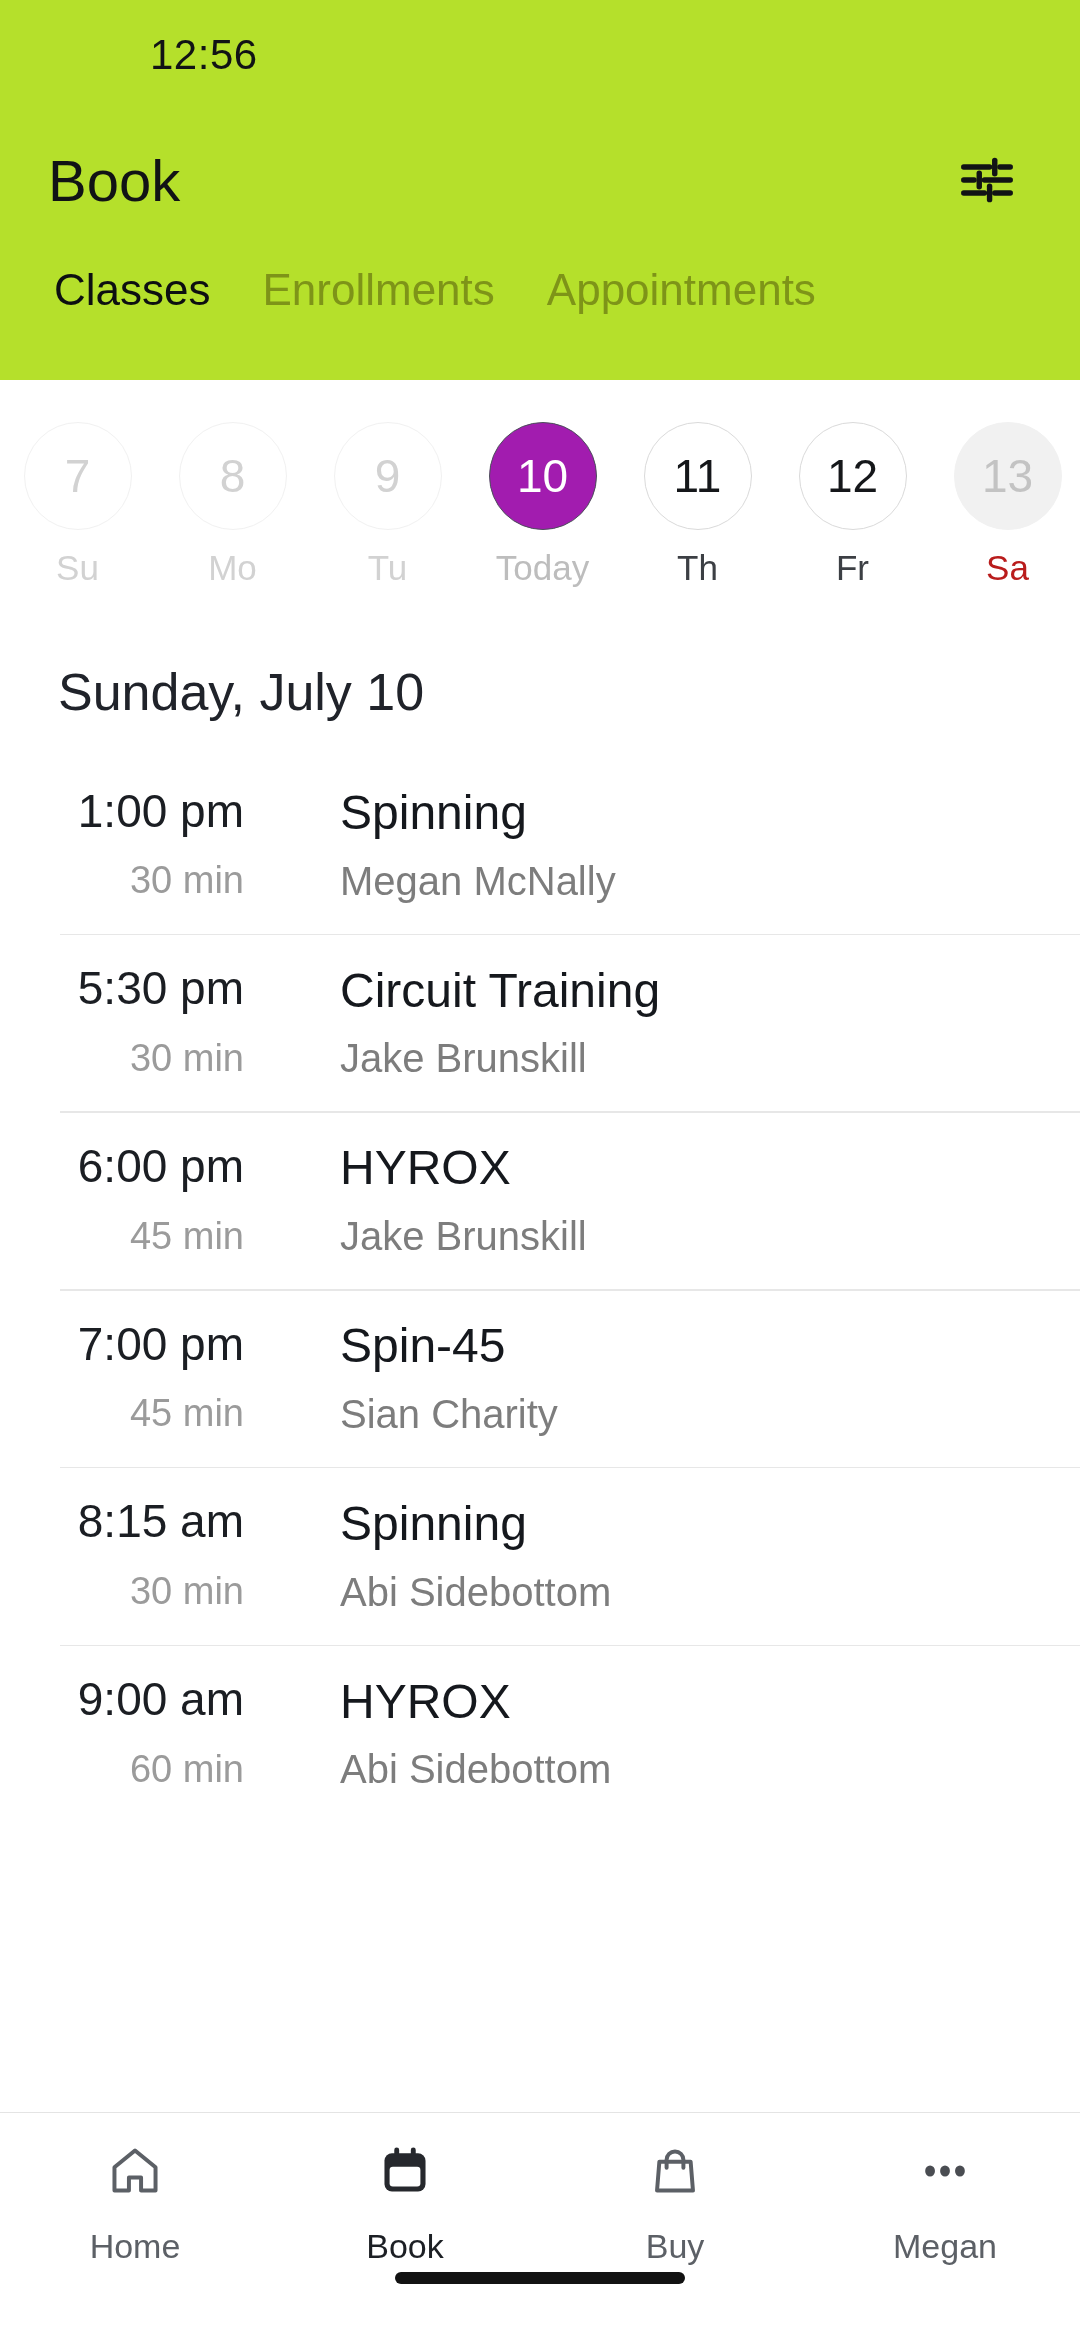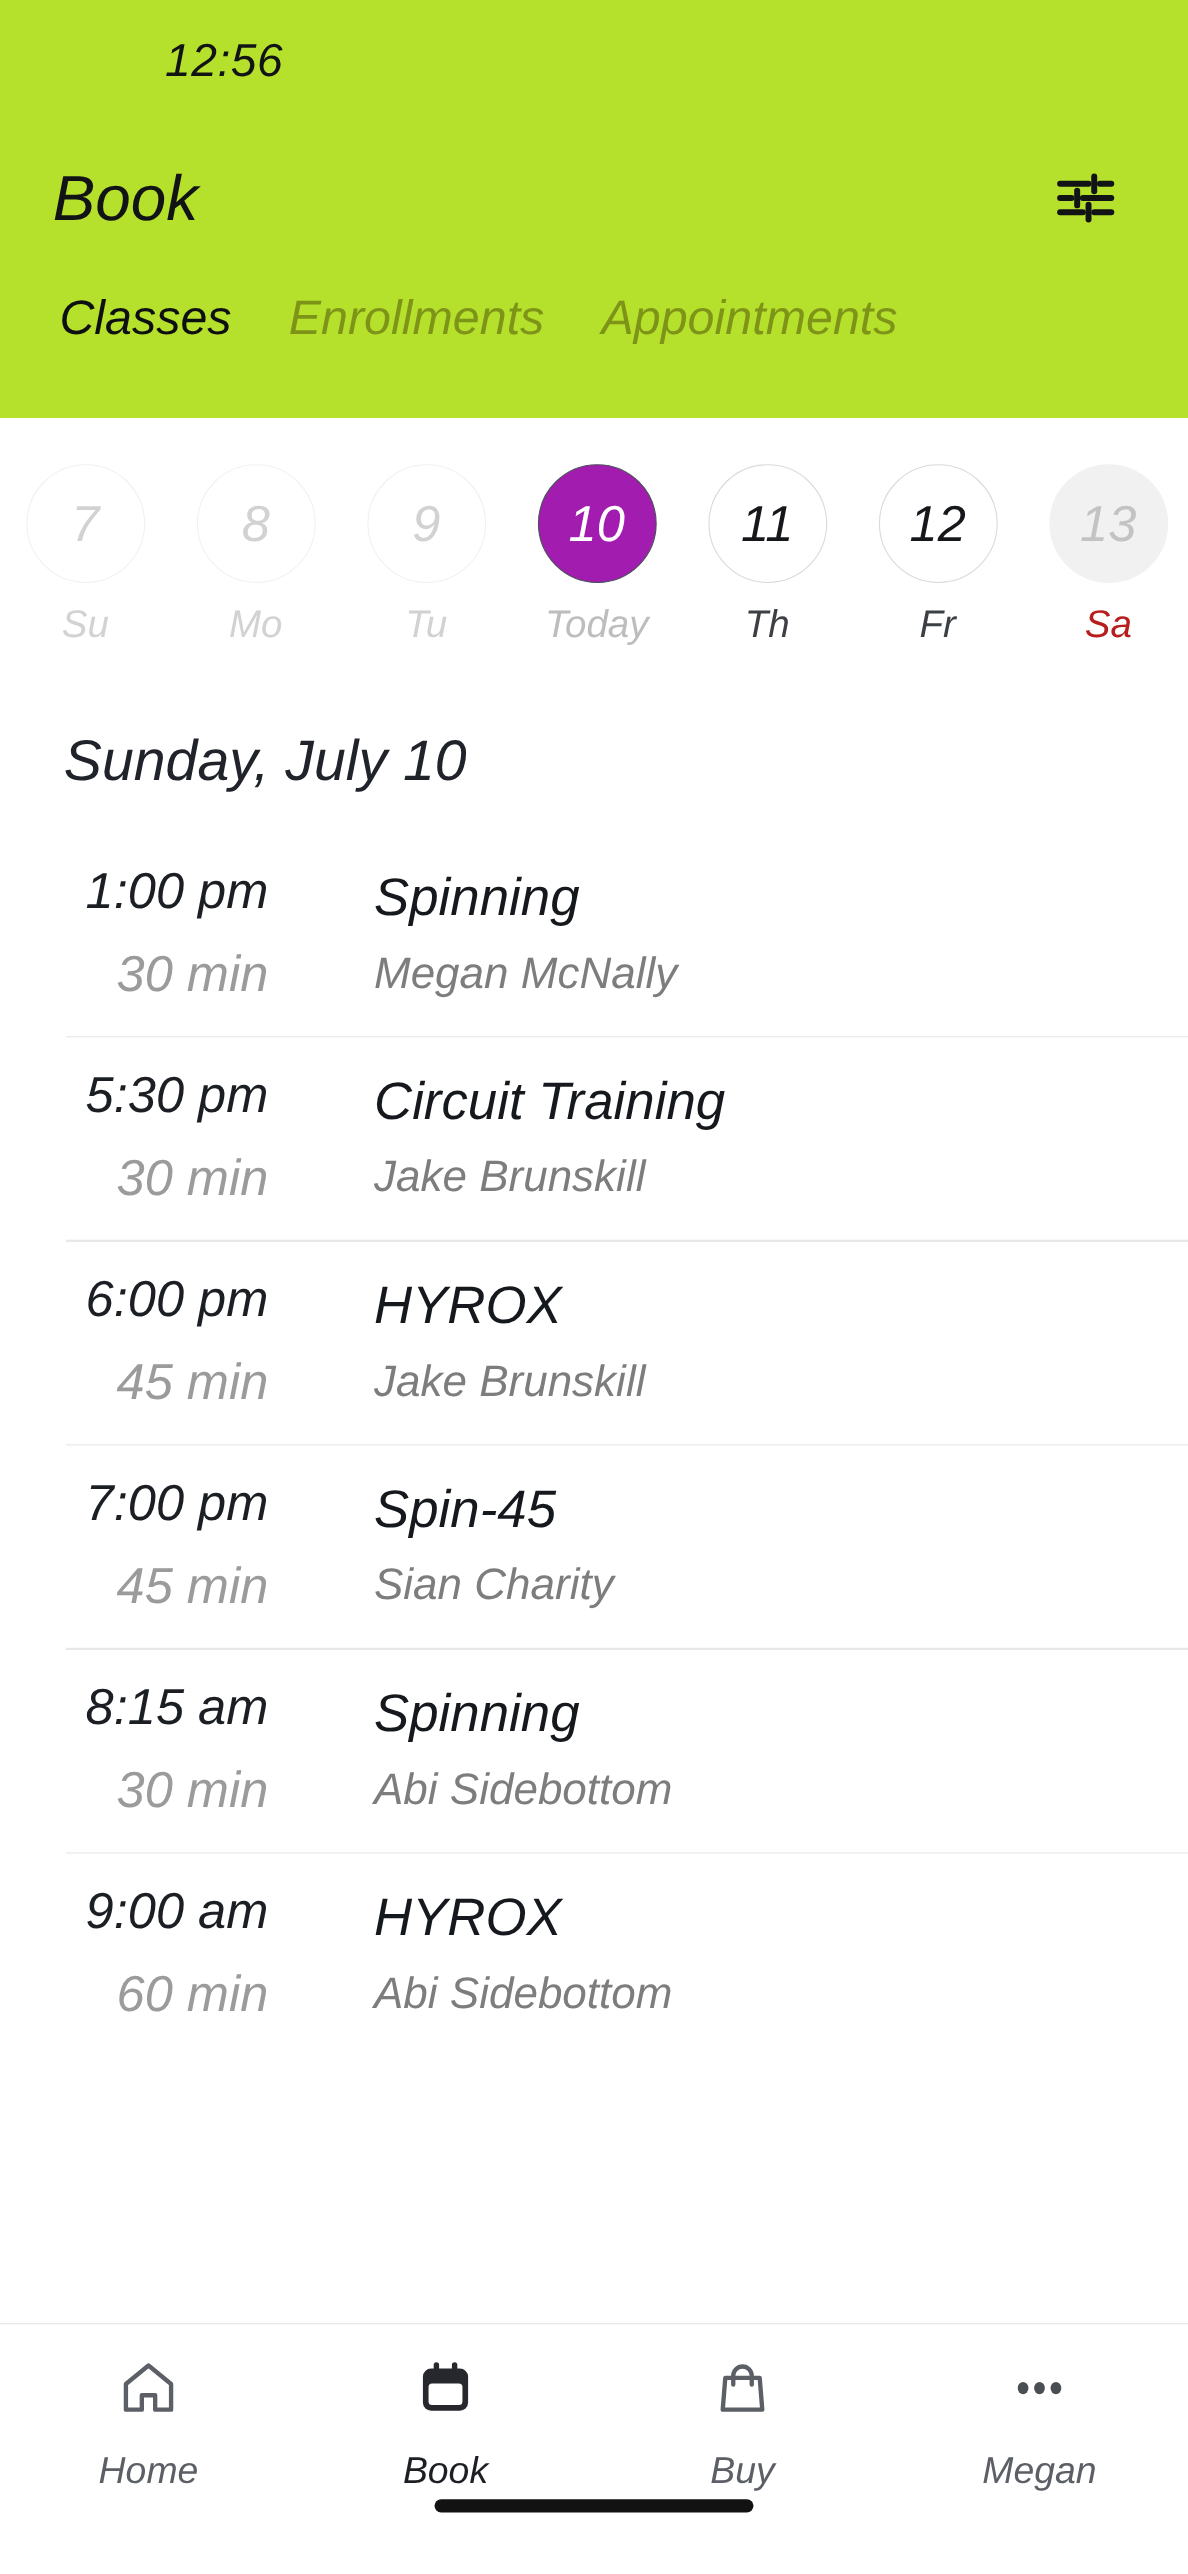--- a/index.html
+++ b/index.html
@@ -7,21 +7,20 @@
     width:1080px; height:2340px;
     font-family:"Liberation Sans", sans-serif;
     background:#ffffff;
     overflow:hidden;
   }
   #app {
     position:relative;
     width:1080px; height:2312px;
     display:flex; flex-direction:column;
     background:#ffffff;
-    font-style:italic;
   }
 
   
   .header {
     background:#b5e02b;
     flex:0 0 auto;
     padding:0;
   }
   .statusbar {
     height:110px;
@@ -150,21 +149,21 @@
     text-align:right;
     padding-right:26px;
   }
   .timecol .time {
     font-size:46px;
     color:#1b1e23;
     line-height:1.12;
     white-space:nowrap;
   }
   .timecol .dur {
-    font-size:46px;
+    font-size:38px;
     color:#9b9b9b;
     margin-top:22px;
     white-space:nowrap;
   }
   .infocol {
     flex:1 1 auto;
     padding-left:70px;
     padding-top:2px;
   }
   .infocol .cname {

